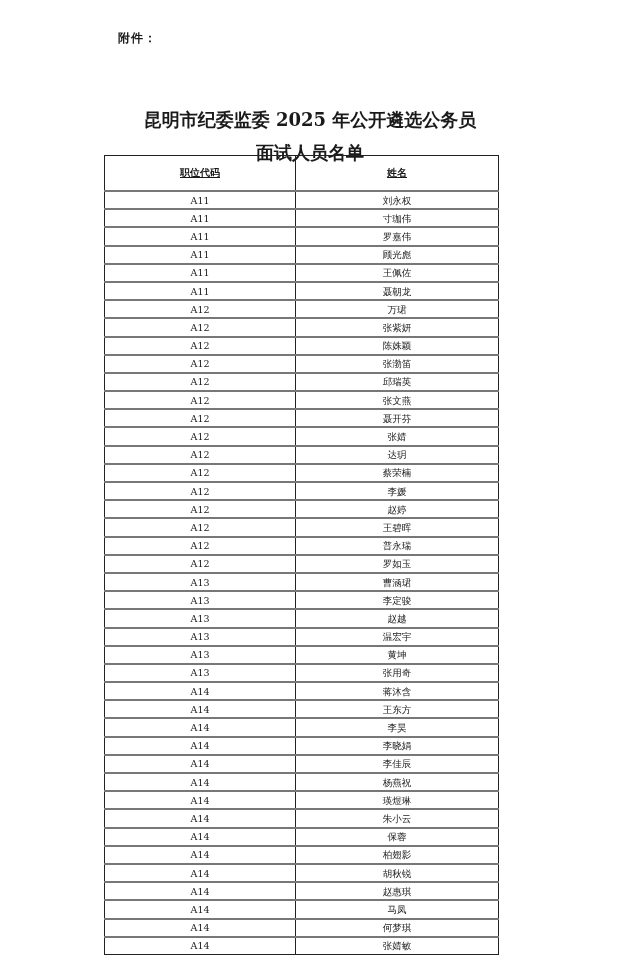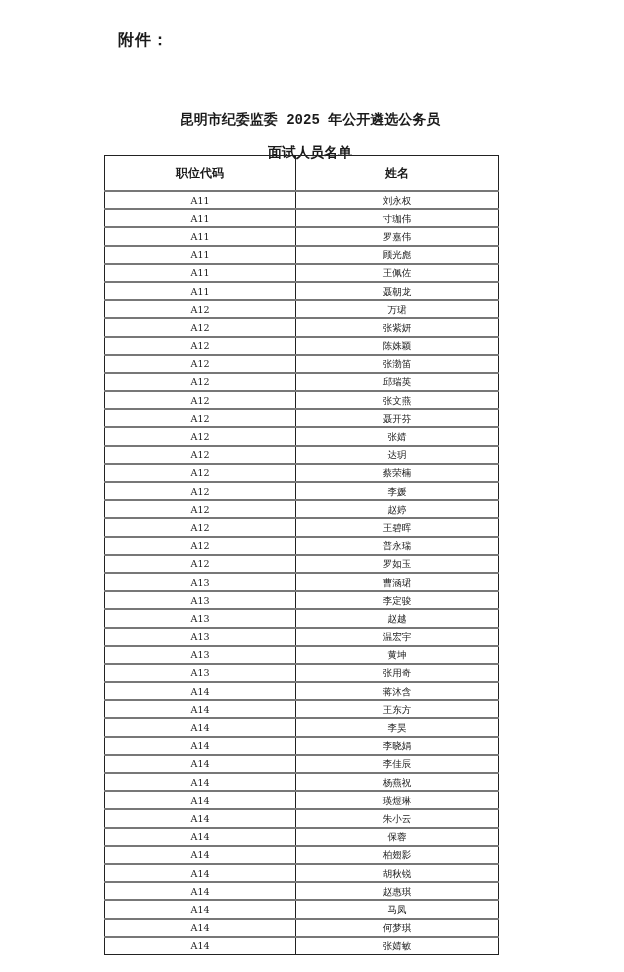--- a/index.html
+++ b/index.html
@@ -1,28 +1,28 @@
 <!DOCTYPE html>
 <html><head>
 <meta charset="utf-8">
 <style>
   html, body { margin: 0; padding: 0; background: #ffffff; }
   body { width: 624px; height: 972px; position: relative; overflow: hidden;
          font-family: "DejaVu Serif", "Liberation Serif", serif; color: #1a1a1a; }
-  .attach { position: absolute; left: 118px; top: 30px; font-size: 16px; font-weight: bold;
+  .attach { position: absolute; left: 118px; top: 30px; font-size: 12px; font-weight: bold;
             font-family: "DejaVu Sans", "Liberation Sans", sans-serif; letter-spacing: 1px; }
   .title { position: absolute; left: 100px; width: 420px; text-align: center;
-           font-size: 14px; font-weight: bold; line-height: 24px; font-family: Liberation Mono, monospace; }
+           font-size: 18px; font-weight: bold; line-height: 24px; }
   .title.l1 { top: 108px; }
   .title.l2 { top: 141px; }
   table { position: absolute; left: 104px; top: 155px; width: 394px;
           border-collapse: collapse; table-layout: fixed; }
   th, td { border: 1px solid #222; text-align: center; padding: 0; overflow: hidden; white-space: nowrap; }
-  th { height: 34px; font-size: 12px; font-weight: bold;
-       font-family: "DejaVu Sans", "Liberation Sans", sans-serif; }
+  th { height: 34px; font-size: 10px; font-weight: bold;
+       font-family: "DejaVu Sans", "Liberation Sans", sans-serif; text-decoration: underline; }
   td { height: 16.2px; font-size: 9.5px; line-height: 15px; }
   col.c1 { width: 191px; }
   col.c2 { width: 203px; }
   tr.row td { border-top: 2px solid #777; }
 </style>
 </head>
 <body>
 
 <div class="attach">附件：</div>
 <div class="title l1">昆明市纪委监委 2025 年公开遴选公务员</div>

